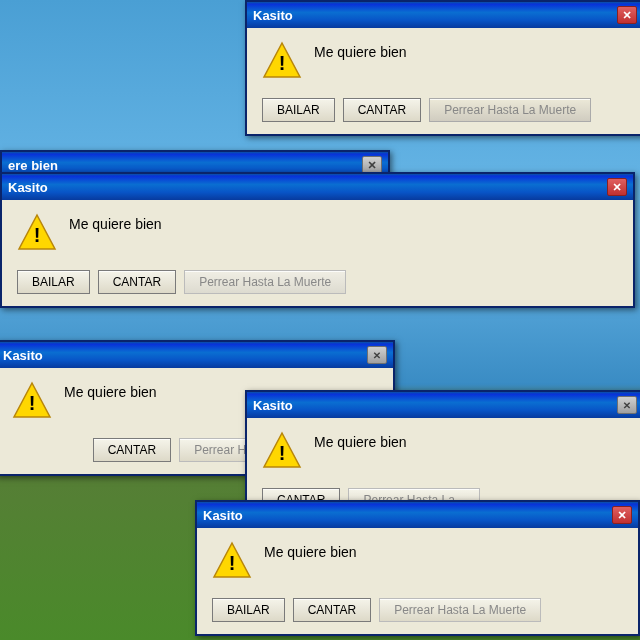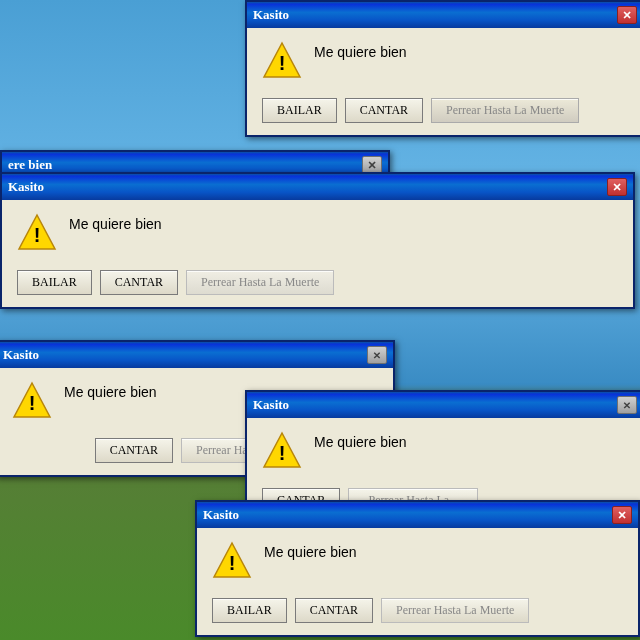--- a/index.html
+++ b/index.html
@@ -41,21 +41,20 @@
       align-items: center;
       justify-content: space-between;
       user-select: none;
       height: 26px;
     }
 
     .win-titlebar-text {
       display: flex;
       align-items: flex-end;
       gap: 5px;
-      font-family: Liberation Serif, serif;
     }
 
     .win-close-btn {
       background: linear-gradient(180deg, #e06060 0%, #c03030 100%);
       border: 1px solid #8a2020;
       color: white;
       width: 20px;
       height: 18px;
       display: flex;
       align-items: center;
@@ -111,21 +110,21 @@
       gap: 8px;
       padding: 6px 15px 12px 15px;
       align-items: center;
     }
 
     .win-btn {
       background: linear-gradient(180deg, #f5f4ea 0%, #ddd9c8 100%);
       border: 1px solid #7a7a7a;
       padding: 4px 14px;
       font-size: 12px;
-      font-family: Liberation Serif, serif;
+      font-family: Liberation Sans, sans-serif;
       cursor: pointer;
       min-width: 70px;
       color: #000;
       box-shadow: inset 0 1px 0 rgba(255,255,255,0.8);
     }
 
     .win-btn-wide {
       min-width: 140px;
     }
 

